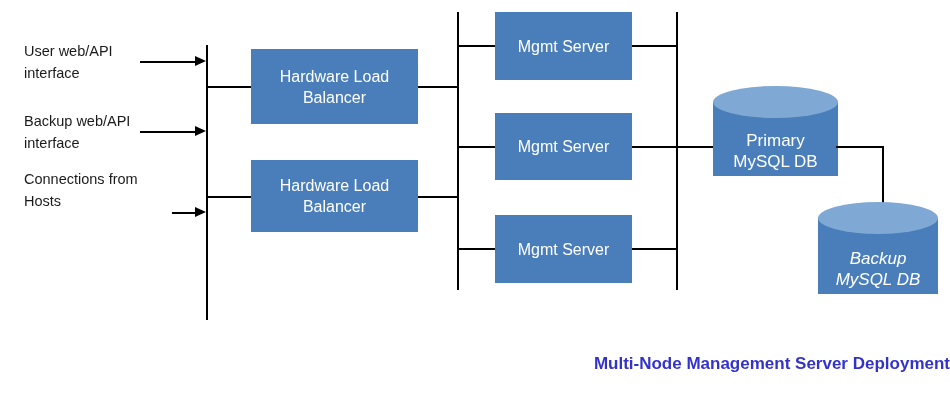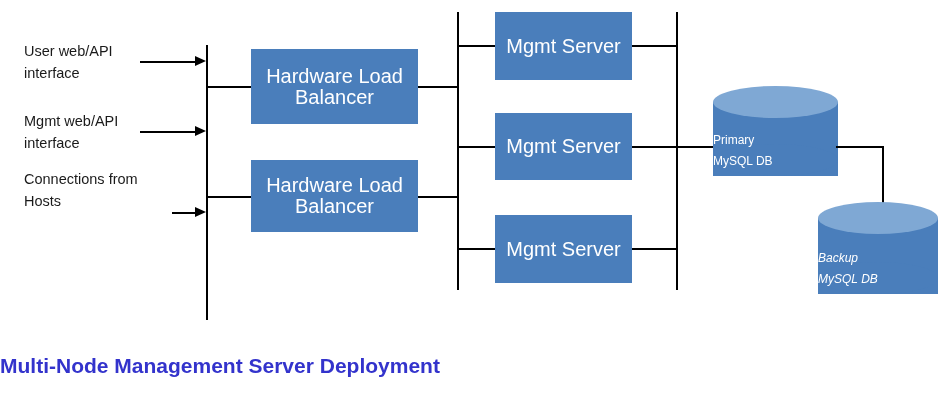--- a/index.html
+++ b/index.html
@@ -26,21 +26,21 @@
   }
   
   .node-box {
     position: absolute;
     background: #4a7ebb;
     color: #ffffff;
     display: flex;
     align-items: center;
     justify-content: center;
     text-align: center;
-    font-size: 20px;
+    font-size: 16px;
     line-height: 21px;
     white-space: pre-line;
     box-sizing: border-box;
   }
   
   .cylinder {
     position: absolute;
   }
   .cyl-body {
     position: absolute;
@@ -61,21 +61,22 @@
     left: 0;
     right: 0;
     background: #4a7ebb;
     border-radius: 50%;
   }
   .cyl-label {
     position: absolute;
     left: 0;
     right: 0;
     color: #ffffff;
-    font-size: 12px;
+    text-align: center;
+    font-size: 17px;
     line-height: 21px;
     white-space: pre-line;
     z-index: 3;
   }
   
   .hline {
     position: absolute;
     background: #000000;
     height: 1.6px;
   }
@@ -95,36 +96,36 @@
     height: 0;
     border-top: 5.5px solid transparent;
     border-bottom: 5.5px solid transparent;
     border-left: 11px solid #000000;
   }
   
   #diagram-title {
     position: absolute;
     left: 0;
     right: 0;
-    text-align: left;
+    text-align: right;
     color: #3333cc;
     font-weight: bold;
-    font-size: 21px;
+    font-size: 17px;
     font-family: "Liberation Sans", sans-serif;
   }
 </style>
 </head>
 <body>
 
 <div id="canvas">
 
   <div class="side-label" style="left:24px; top:40px; width:150px;">User web/API
 interface</div>
 
-  <div class="side-label" style="left:24px; top:110px; width:150px;">Mgmt web/API
+  <div class="side-label" style="left:24px; top:110px; width:150px;">Backup web/API
 interface</div>
 
   <div class="side-label" style="left:24px; top:168px; width:160px;">Connections from
 Hosts</div>
 
   <div class="arrow-line" style="left:140px; top:61px; width:56px;"></div>
   <div class="arrow-head" style="left:195px; top:56px;"></div>
 
   <div class="arrow-line" style="left:140px; top:131px; width:56px;"></div>
   <div class="arrow-head" style="left:195px; top:126px;"></div>

